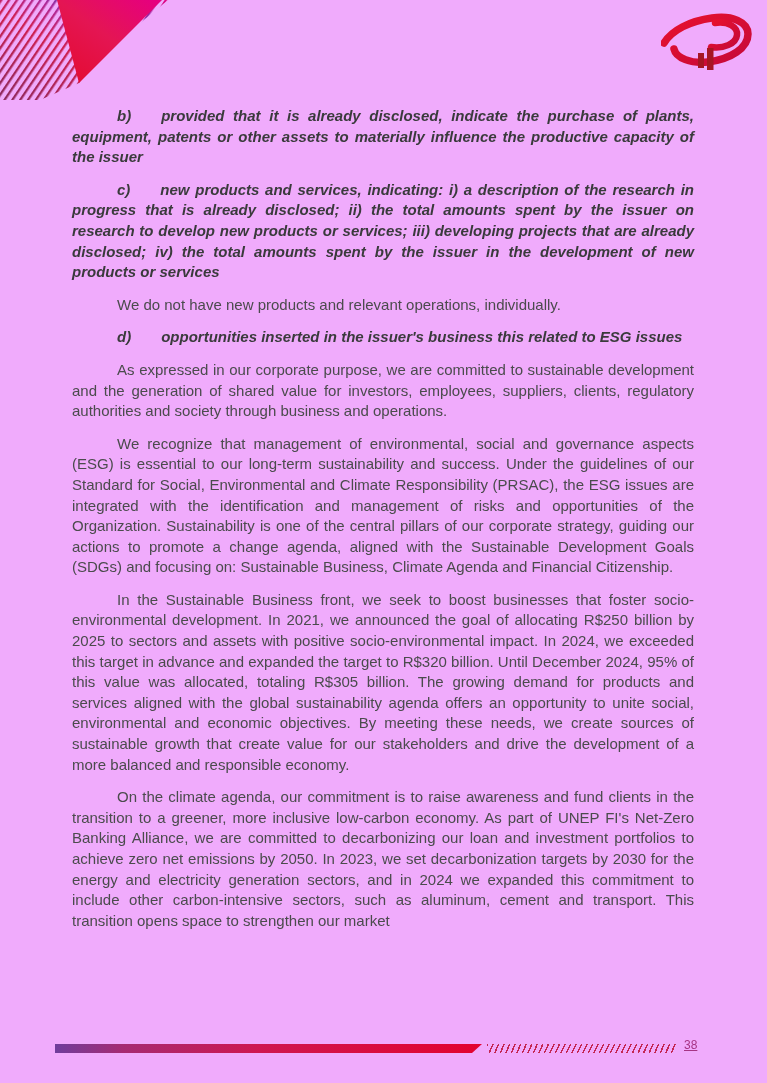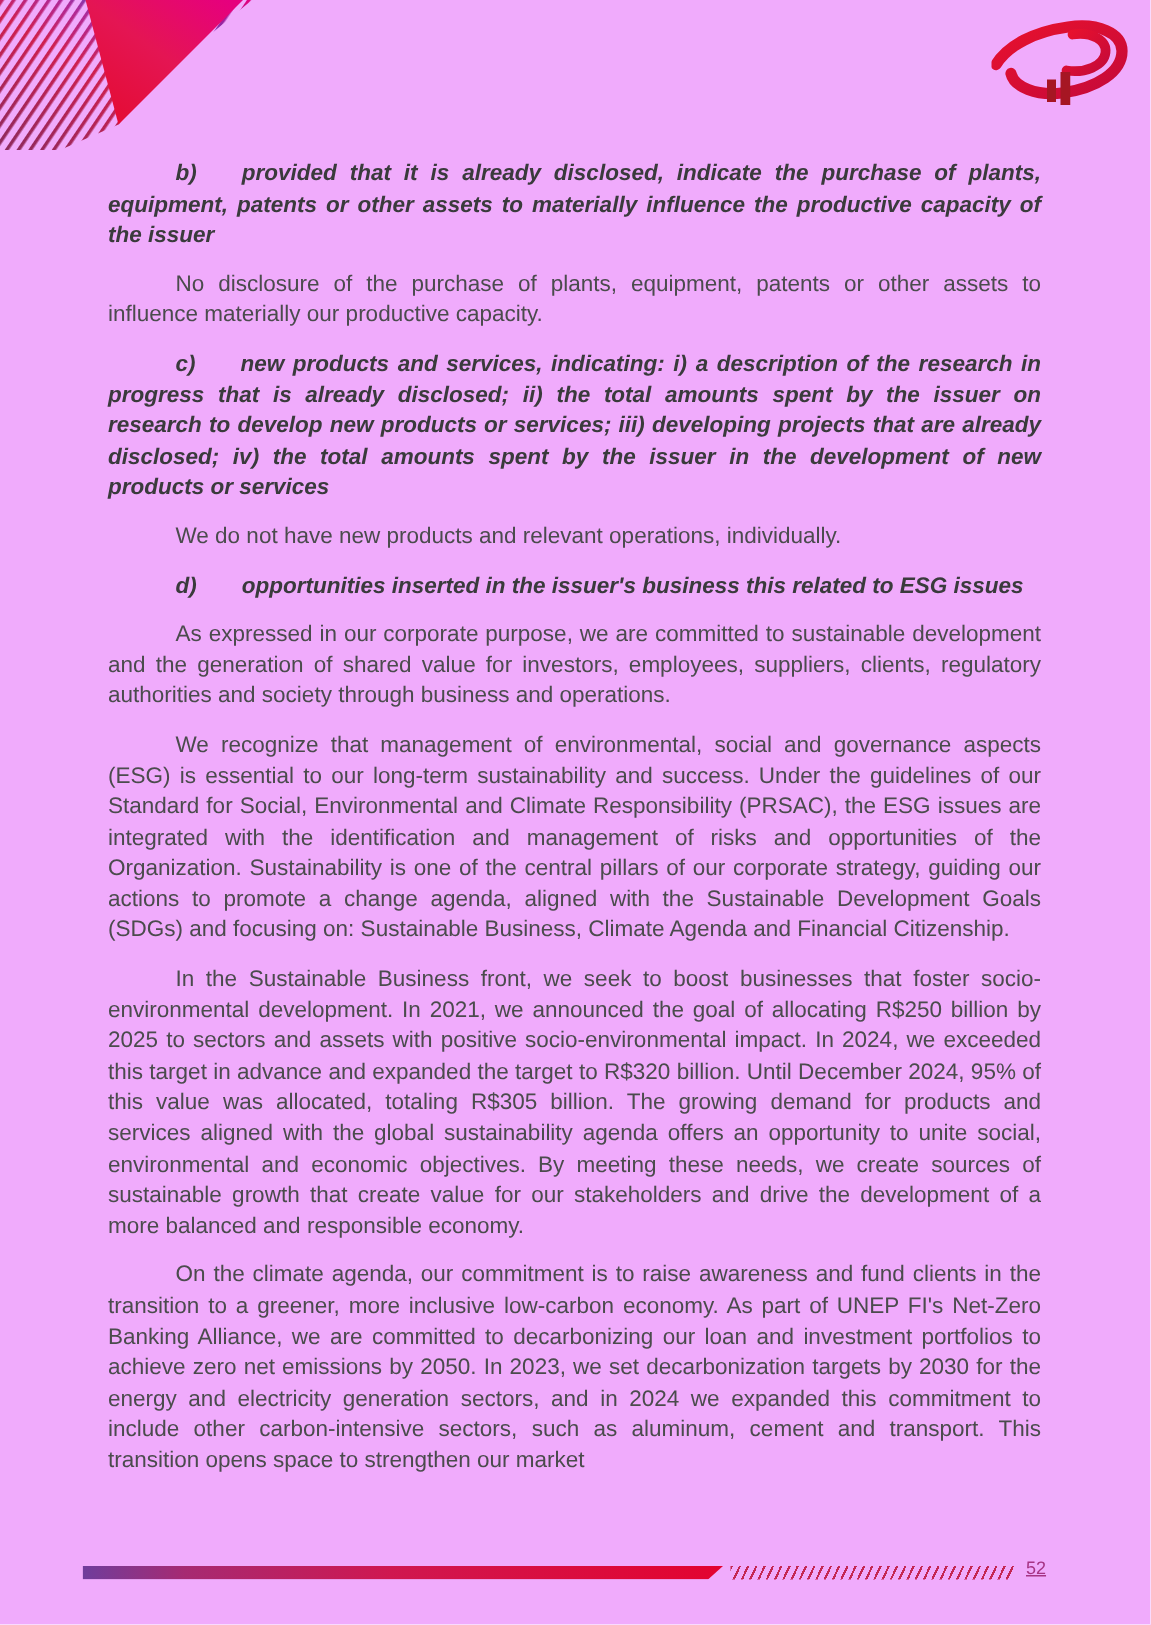--- a/index.html
+++ b/index.html
@@ -92,35 +92,34 @@
     <path d="M3,35 C11,22 29,13 51,10 C71,7 87,14 87,26 C87,40 70,51 47,54 C30,56 15,50 13,41" fill="none" stroke="url(#logoGrad)" stroke-width="7.5" stroke-linecap="round"></path>
     <path d="M54,15 C67,13 77,19 76,27 C75,36 62,41 50,39" fill="none" stroke="url(#logoGrad)" stroke-width="6.5" stroke-linecap="round"></path>
     <rect x="37" y="45" width="6" height="15" fill="#a61623"></rect>
     <rect x="46" y="40" width="6.5" height="22" fill="#a61623"></rect>
   </svg>
 
   <main class="content">
 
     <p class="heading"><span class="hlabel">b)</span><span>provided that it is already disclosed, indicate the purchase of plants, equipment, patents or other assets to materially influence the productive capacity of the issuer</span></p>
 
-    <p>No disclosure of the purchase of plants, equipment, patents or other assets to influence materially our productive capacity.</p>
 
     <p class="heading"><span class="hlabel">c)</span><span>new products and services, indicating: i) a description of the research in progress that is already disclosed; ii) the total amounts spent by the issuer on research to develop new products or services; iii) developing projects that are already disclosed; iv) the total amounts spent by the issuer in the development of new products or services</span></p>
 
     <p>We do not have new products and relevant operations, individually.</p>
 
     <p class="heading"><span class="hlabel">d)</span><span>opportunities inserted in the issuer's business this related to ESG issues</span></p>
 
     <p>As expressed in our corporate purpose, we are committed to sustainable development and the generation of shared value for investors, employees, suppliers, clients, regulatory authorities and society through business and operations.</p>
 
     <p>We recognize that management of environmental, social and governance aspects (ESG) is essential to our long-term sustainability and success. Under the guidelines of our Standard for Social, Environmental and Climate Responsibility (PRSAC), the ESG issues are integrated with the identification and management of risks and opportunities of the Organization. Sustainability is one of the central pillars of our corporate strategy, guiding our actions to promote a change agenda, aligned with the Sustainable Development Goals (SDGs) and focusing on: Sustainable Business, Climate Agenda and Financial Citizenship.</p>
 
     <p>In the Sustainable Business front, we seek to boost businesses that foster socio-environmental development. In 2021, we announced the goal of allocating R$250 billion by 2025 to sectors and assets with positive socio-environmental impact. In 2024, we exceeded this target in advance and expanded the target to R$320 billion. Until December 2024, 95% of this value was allocated, totaling R$305 billion. The growing demand for products and services aligned with the global sustainability agenda offers an opportunity to unite social, environmental and economic objectives. By meeting these needs, we create sources of sustainable growth that create value for our stakeholders and drive the development of a more balanced and responsible economy.</p>
 
     <p>On the climate agenda, our commitment is to raise awareness and fund clients in the transition to a greener, more inclusive low-carbon economy. As part of UNEP FI's Net-Zero Banking Alliance, we are committed to decarbonizing our loan and investment portfolios to achieve zero net emissions by 2050. In 2023, we set decarbonization targets by 2030 for the energy and electricity generation sectors, and in 2024 we expanded this commitment to include other carbon-intensive sectors, such as aluminum, cement and transport. This transition opens space to strengthen our market</p>
 
   </main>
 
   <div class="footer-bar"></div>
   <div class="footer-hatch"></div>
-  <span class="pagenum">52</span>
+  <span class="pagenum">38</span>
 
 </div>
 
 </body></html>

